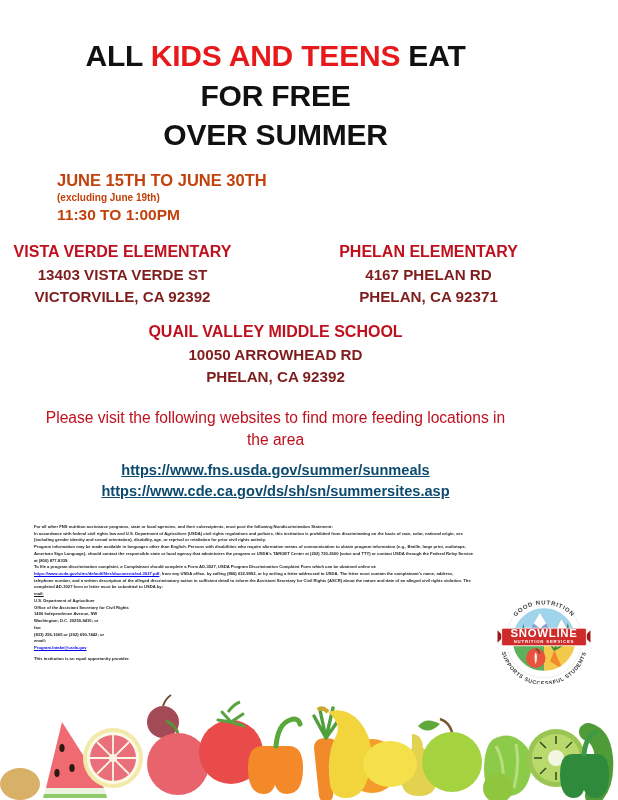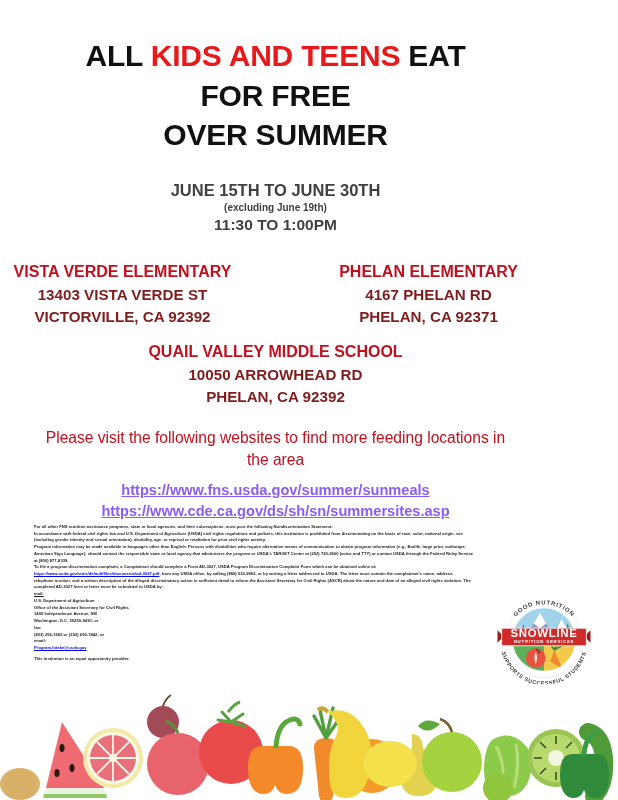--- a/index.html
+++ b/index.html
@@ -45,24 +45,23 @@
     text-align: center;
     font-size: 15.2px;
     line-height: 1.46;
     font-weight: 700;
     color: #1a1a1a;
   }
   .intro .red { color: #bf101e; }
 
   
   .dates {
-    margin: 10px;
+    margin: 0;
     padding: 14px 40px 0 40px;
-    text-align: center;
-    color: #404040;
+    color: #c2410c;
     font-weight: 700;
   }
   .dates .d-range { font-size: 16.5px; line-height: 1.34; }
   .dates .d-excl  { font-size: 10px;   line-height: 1.34; }
   .dates .d-time  { font-size: 15.5px; line-height: 1.36; }
 
   
   .schools-row {
     display: flex;
     justify-content: center;
@@ -103,21 +102,21 @@
     line-height: 1.4;
   }
   .website-links {
     padding: 9px 24px 0 24px;
     text-align: center;
   }
   .website-link {
     display: block;
     font-size: 14.6px;
     font-weight: 700;
-    color: #8b5cf6;
+    color: #0c4a6e;
     text-decoration: underline;
     line-height: 1.48;
   }
 
   
   .legal {
     position: absolute;
     left: 34px;
     top: 524px;
     width: 552px;

